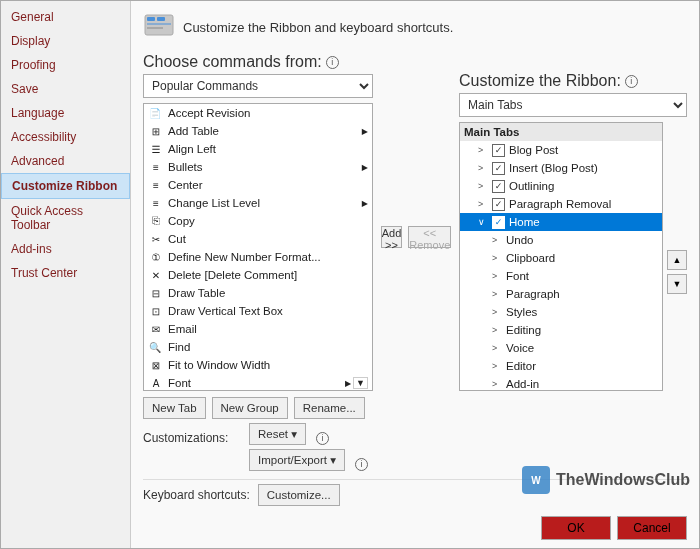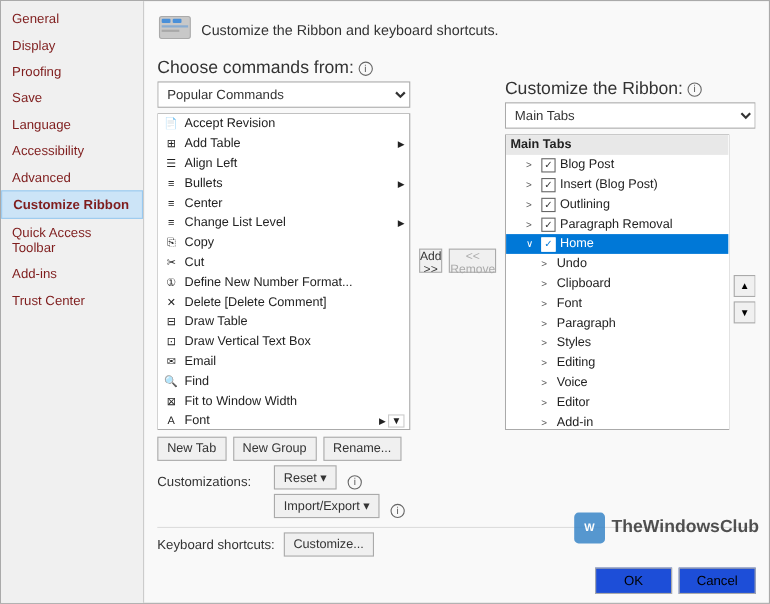--- a/index.html
+++ b/index.html
@@ -276,21 +276,21 @@
       display: flex;
       justify-content: flex-end;
       gap: 6px;
       margin-top: 6px;
     }
     .ok-btn {
       width: 70px;
       height: 24px;
       font-size: 12px;
       border: 1px solid #aaa;
-      background: #1d4ed8;
+      background: #b91c1c;
       cursor: pointer;
     }
     
     .watermark {
       position: absolute;
       bottom: 55px;
       right: 10px;
       display: flex;
       align-items: center;
       gap: 6px;

